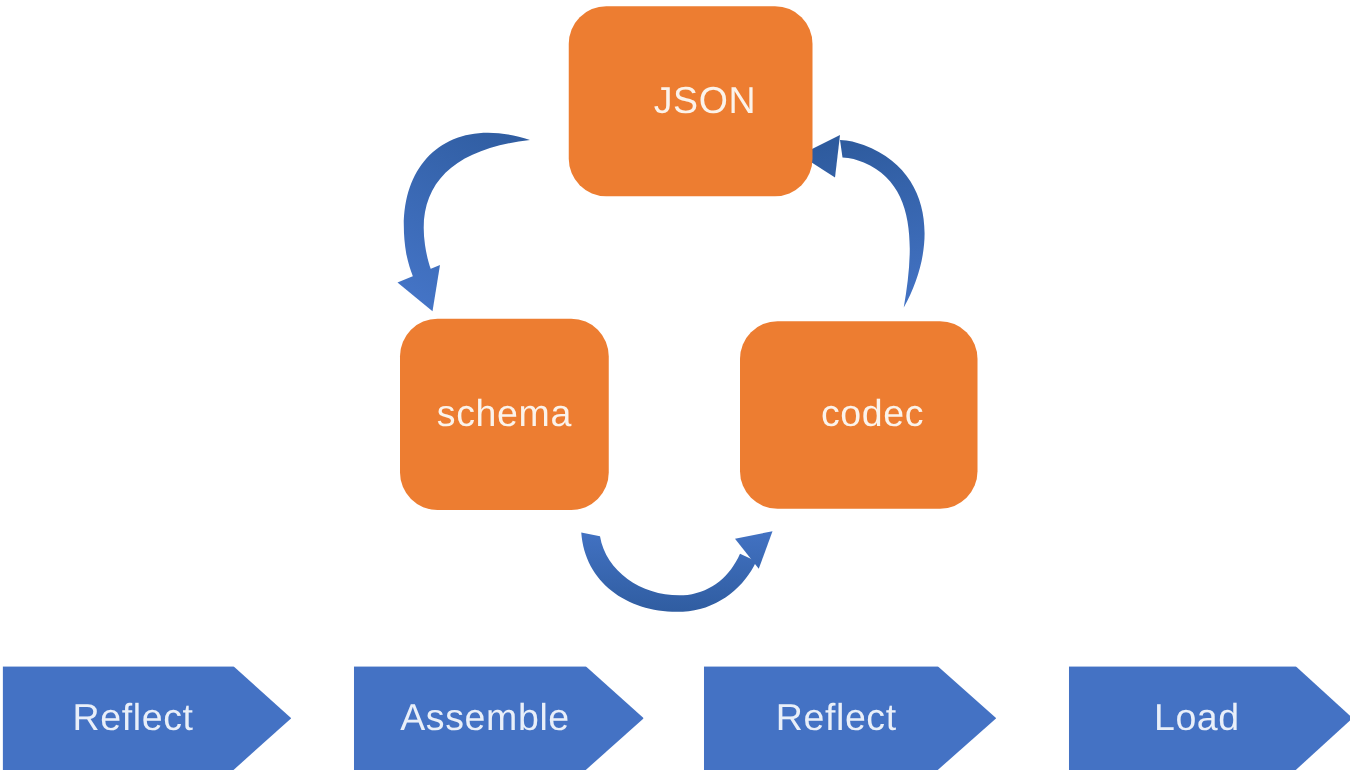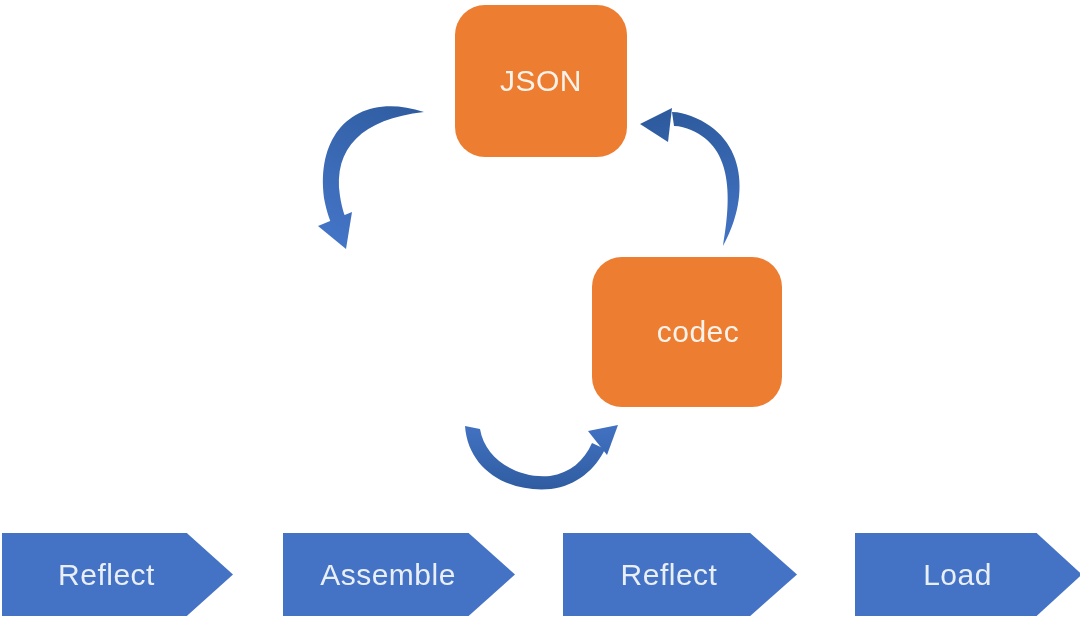--- a/index.html
+++ b/index.html
@@ -29,21 +29,21 @@
     position:absolute;
     background:var(--node-fill);
     border-radius:30px;
     display:flex;
     align-items:center;
     justify-content:center;
     color:var(--node-text);
     font-size:30px;
     letter-spacing:0.5px;
   }
-  .node-json   { left:455px; top:5px;   width:172px; height:152px; }
+  .node-json   { left:455px; top:5px;   width:172px; height:152px;padding-left:23px; }
   .node-schema { left:320px; top:255px; width:167px; height:153px; }
   .node-codec  { left:592px; top:257px; width:168px; height:150px;padding-left:22px; }
   .pipeline-step{
     position:absolute;
     top:533px;
     height:83px;
     background:var(--arrow-blue);
     clip-path:polygon(0 0, 80% 0, 100% 50%, 80% 100%, 0 100%);
     display:flex;
     align-items:center;
@@ -95,20 +95,23 @@
     <g>
       <path fill="url(#gradB)" d="M465,426 C468,469 507,493 551,489 C576,486 596,469 605,449 L592,443
                C584,461 570,473 550,476 C517,479 485,459 480,429 Z"></path>
       <path fill="url(#gradB)" d="M588,431 L607,455 L618,425 Z"></path>
     </g>
   </svg>
 
   <div class="node node-json">
     <span>JSON</span>
   </div>
+  <div class="node node-schema">
+    <span>schema</span>
+  </div>
   <div class="node node-codec">
     <span>codec</span>
   </div>
 
   <div class="pipeline-step step-0">
     <span>Reflect</span>
   </div>
   <div class="pipeline-step step-1">
     <span>Assemble</span>
   </div>

